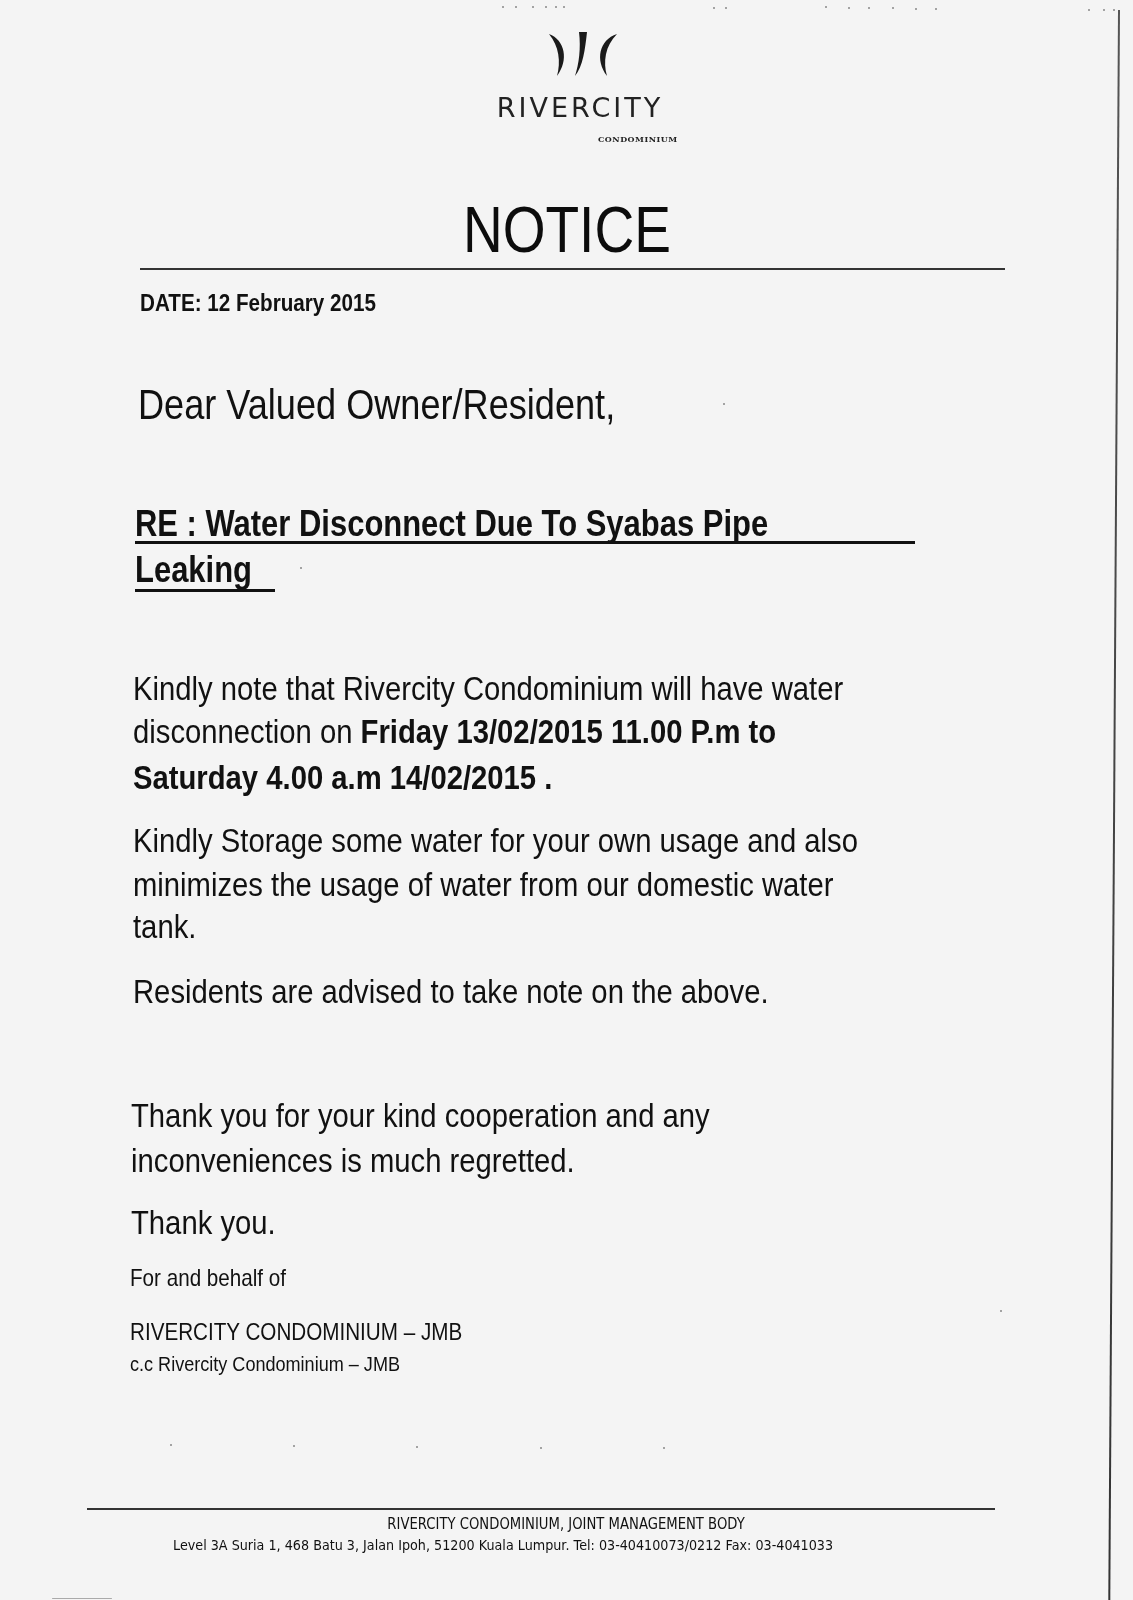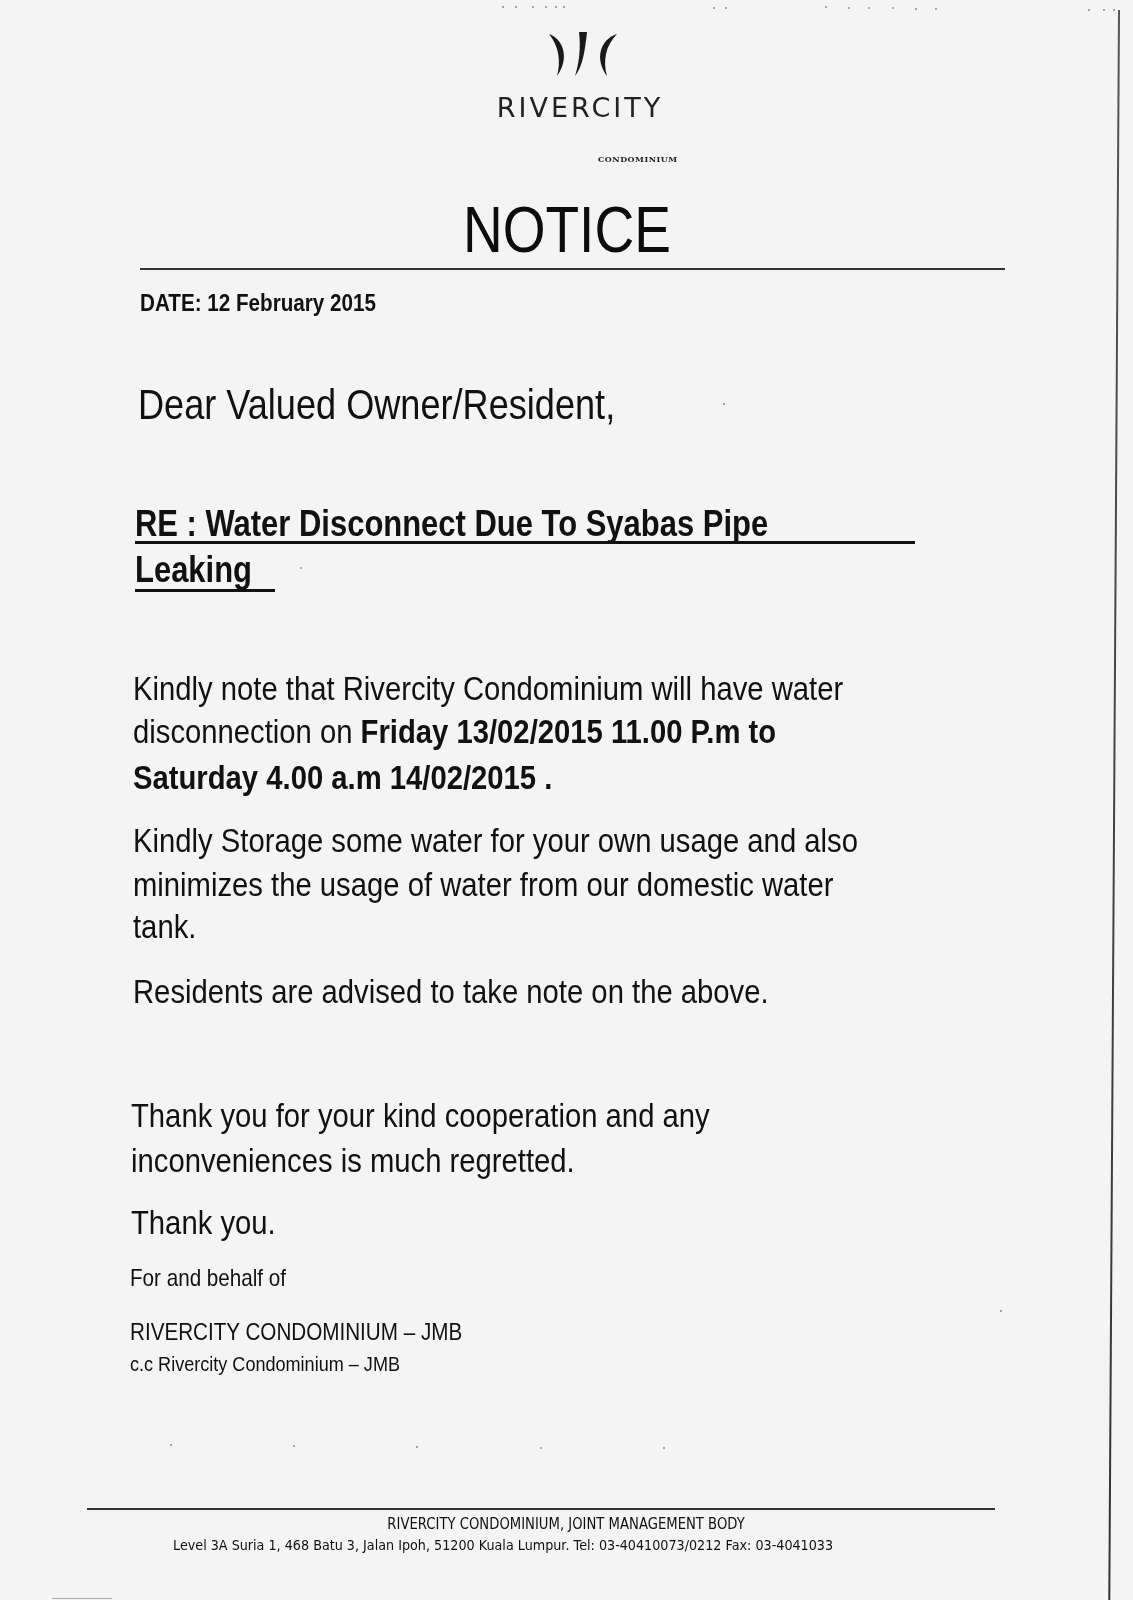--- a/index.html
+++ b/index.html
@@ -29,21 +29,20 @@
     .logo-mark { display: block; margin: 0 auto; }
     .logo-name {
       font-family: "DejaVu Sans", sans-serif;
       font-size: 27px; letter-spacing: 3px; font-weight: 400;
       color: #222; margin-top: 15px; line-height: 30px;
     }
     .logo-sub {
       position: absolute; left: 128px; top: 104px;
       font-size: 8px; font-weight: 700; letter-spacing: 0.5px; color: #222;
       font-family: "DejaVu Serif", serif;
-      margin-top: 20px;
     }
 
     .notice-title {
       left: 0; width: 1133px; text-align: center;
       top: 193px; font-size: 64px; font-weight: 400; color: #0c0c0c;
     }
     .title-rule { position: absolute; left: 140px; top: 268px; width: 865px; height: 2px; background: #333; }
 
     .date { left: 140px; top: 289px; font-size: 24px; font-weight: 700; }
     .salutation { left: 138px; top: 381px; font-size: 42px; }

